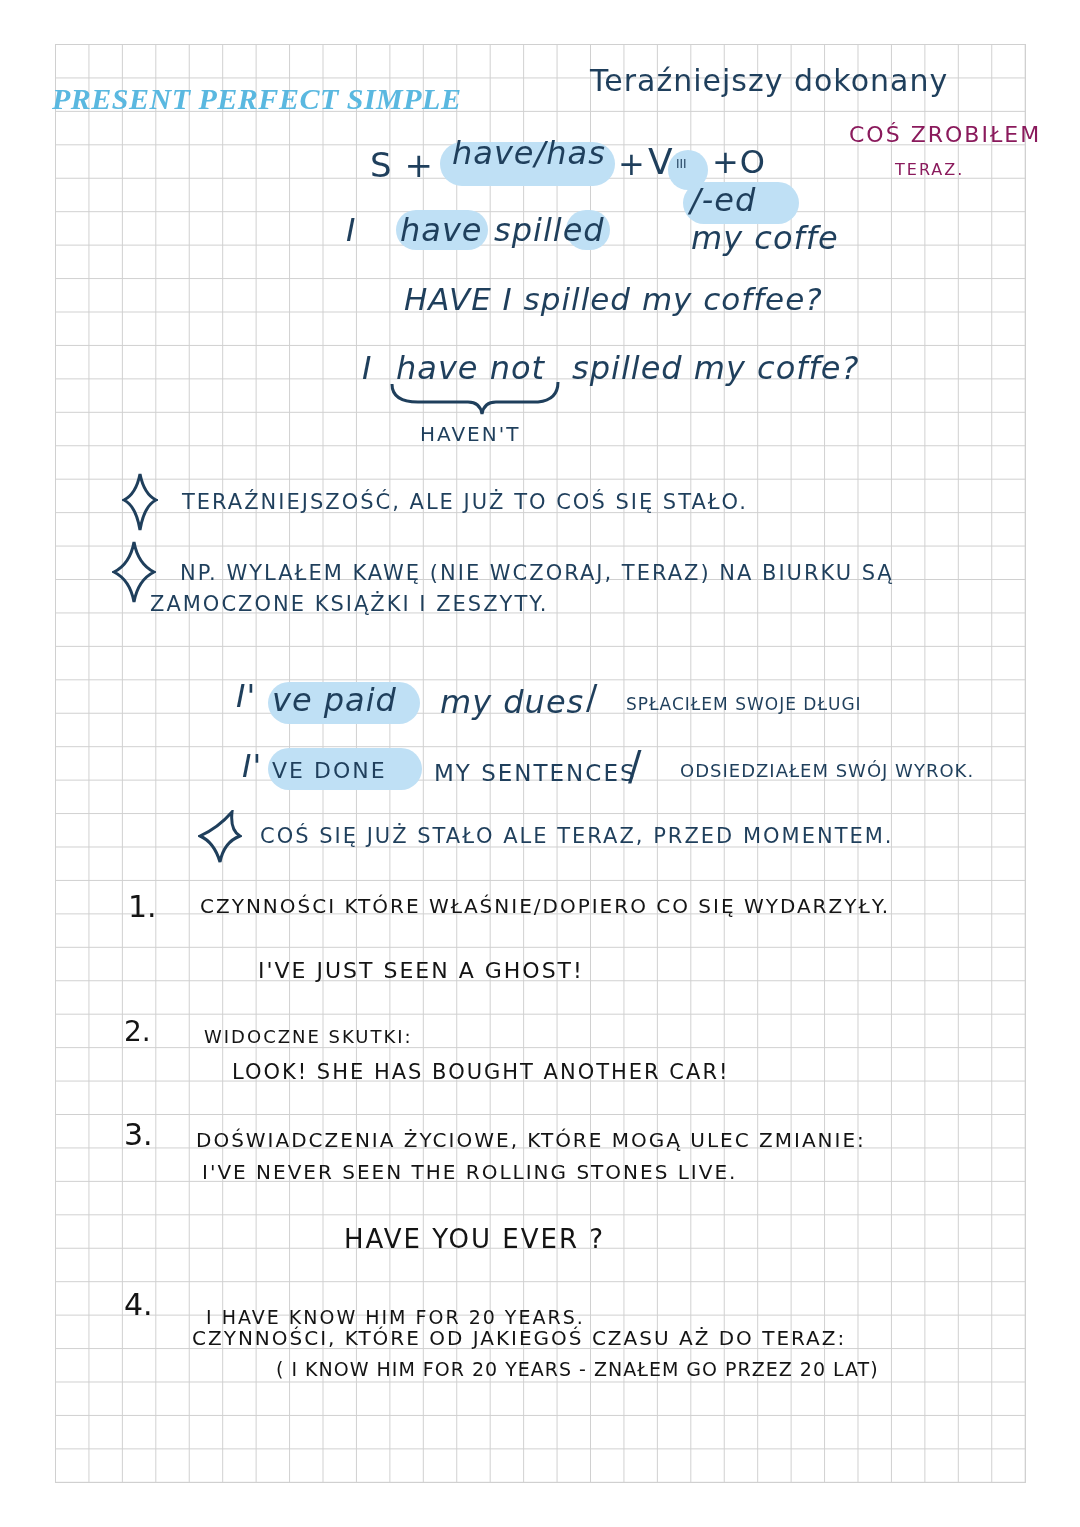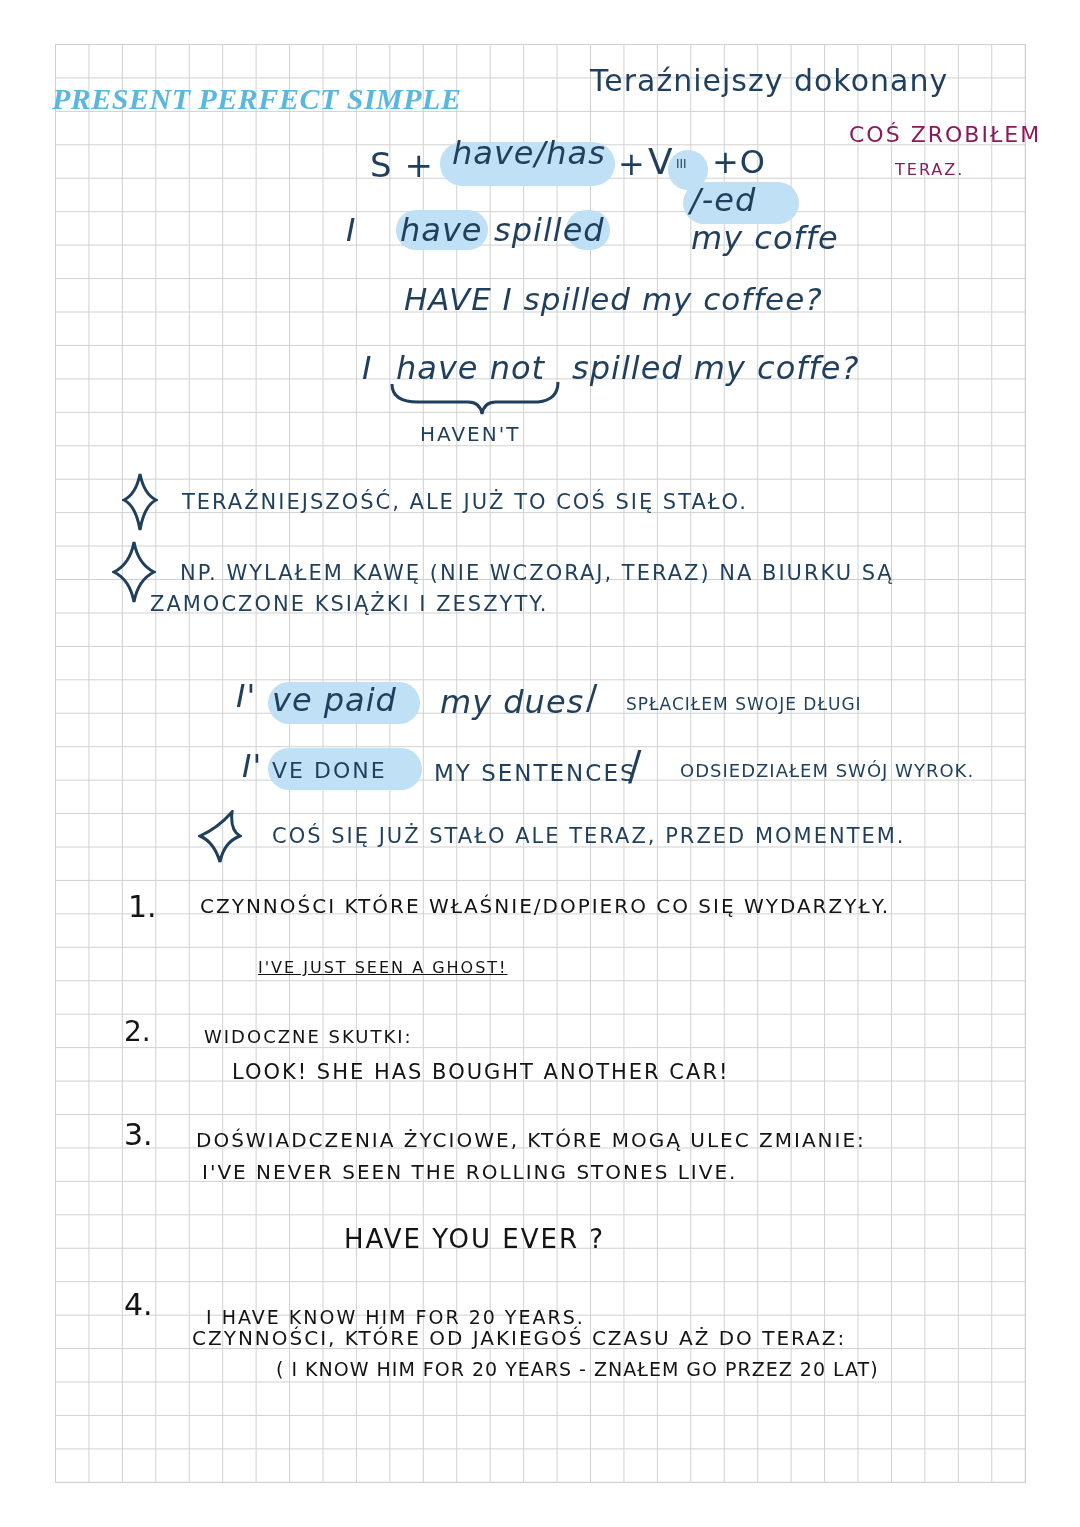--- a/index.html
+++ b/index.html
@@ -88,25 +88,25 @@
 <div class="hl" style="left:268px; top:748px; width:154px; height:42px;"></div>
 <div class="t navy script" style="left:242px; top:750px;">I'</div>
 <div class="t navy caps" style="left:272px; top:760px; font-size:22px;">ve DONE</div>
 <div class="t navy caps" style="left:434px; top:762px; font-size:23px;">MY SENTENCES</div>
 <div class="t navy" style="left:628px; top:746px; font-size:40px;">/</div>
 <div class="t navy caps" style="left:680px; top:762px; font-size:18px; letter-spacing:1px;">ODSIEDZIAŁEM SWÓJ WYROK.</div>
 
 <svg class="diamond" style="left:198px; top:810px;" width="44" height="54">
   <path d="M34 2 Q32 20 42 26 Q26 32 22 52 Q16 32 2 26 Q20 18 34 2 Z" stroke="#1f3f5c" stroke-width="3" fill="none"></path>
 </svg>
-<div class="t navy caps" style="left:260px; top:826px;margin-left:12px;">COŚ SIĘ JUŻ STAŁO ALE TERAZ, PRZED MOMENTEM.</div>
+<div class="t navy caps" style="left:260px; top:826px;">COŚ SIĘ JUŻ STAŁO ALE TERAZ, PRZED MOMENTEM.</div>
 
 <div class="t black" style="left:128px; top:892px; font-size:30px;">1.</div>
 <div class="t black caps" style="left:200px; top:896px; font-size:20px;">CZYNNOŚCI KTÓRE WŁAŚNIE/DOPIERO CO SIĘ WYDARZYŁY.</div>
-<div class="t black caps" style="left:258px; top:960px; font-size:16px;text-decoration:underline;">I'VE JUST SEEN A GHOST!</div>
+<div class="t black caps" style="left:258px; top:960px; font-size:22px;">I'VE JUST SEEN A GHOST!</div>
 
 <div class="t black" style="left:124px; top:1018px; font-size:28px;">2.</div>
 <div class="t black caps" style="left:204px; top:1028px; font-size:18px;">WIDOCZNE SKUTKI:</div>
 <div class="t black caps" style="left:232px; top:1062px; font-size:21px;">LOOK! SHE HAS BOUGHT ANOTHER CAR!</div>
 
 <div class="t black" style="left:124px; top:1120px; font-size:30px;">3.</div>
 <div class="t black caps" style="left:196px; top:1130px; font-size:20px;">DOŚWIADCZENIA ŻYCIOWE, KTÓRE MOGĄ ULEC ZMIANIE:</div>
 <div class="t black caps" style="left:202px; top:1162px; font-size:20px;">I've NEVER SEEN THE ROLLING STONES LIVE.</div>
 <div class="t black caps" style="left:344px; top:1226px; font-size:26px;">HAVE YOU EVER ?</div>
 

